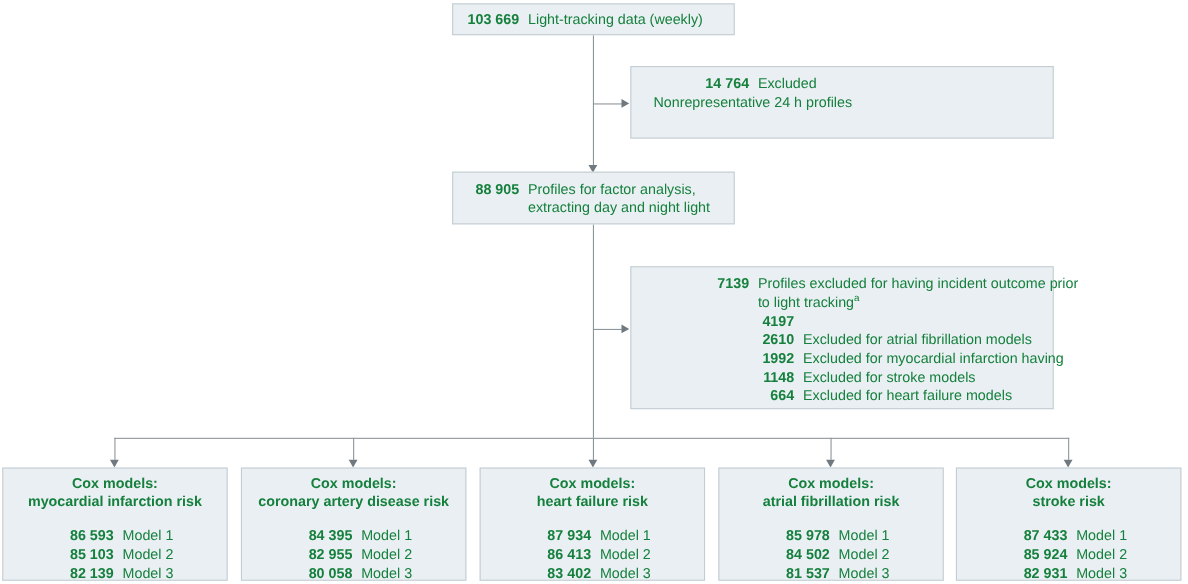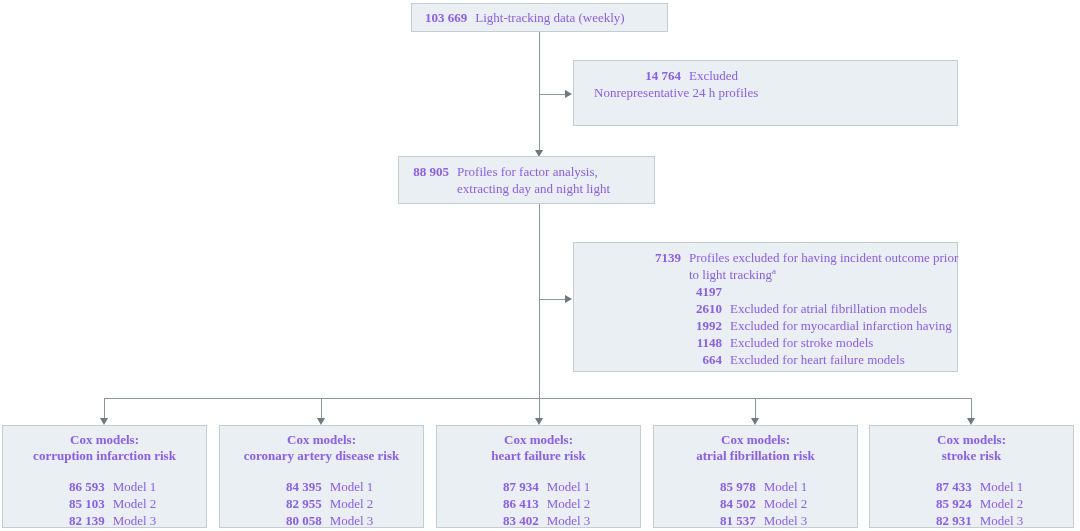--- a/index.html
+++ b/index.html
@@ -1,21 +1,21 @@
 <!DOCTYPE html>
 <html><head>
 <meta charset="utf-8">
 <style>
   html,body{margin:0;padding:0;background:#ffffff;}
   .canvas{
     position:relative;
     width:1080px;height:531px;
-    font-family:Liberation Serif, serif;
+    font-family:Liberation Sans, sans-serif;
     font-size:13px;
-    color:#8b5cf6;
+    color:#15803d;
     background:#ffffff;
     overflow:hidden;
   }
   .box{
     position:absolute;
     background:#e9eff2;
     border:1px solid #c4ced2;
     box-sizing:border-box;
   }
   .row{display:flex;align-items:flex-start;line-height:17px;}
@@ -77,21 +77,21 @@
   <div class="box pad-box" style="left:573px;top:60px;width:385px;height:66px">
     <div class="row">
       <span class="num w95">14 764</span>
       <span class="lbl">Excluded</span>
     </div>
     <div class="row">
       <span class="lbl">Nonrepresentative 24 h profiles</span>
     </div>
   </div>
 
-  <div class="box pad-box" style="left:398px;top:156px;width:257px;height:48px;padding-left:4px">
+  <div class="box pad-box" style="left:411px;top:156px;width:257px;height:48px;padding-left:14px">
     <div class="row">
       <span class="num w46">88 905</span>
       <span class="lbl">
         <div>Profiles for factor analysis,</div>
         <div>extracting day and night light</div>
       </span>
     </div>
   </div>
 
   <div class="box pad-box" style="left:573px;top:242px;width:385px;height:130px">
@@ -118,21 +118,21 @@
       <span class="lbl">Excluded for stroke models</span>
     </div>
     <div class="row">
       <span class="num w136">664</span>
       <span class="lbl">Excluded for heart failure models</span>
     </div>
   </div>
 
   <div class="box coxbox" style="left:2px;top:425px;width:205px;height:103px">
     <div class="cox-title">Cox models:</div>
-    <div class="cox-title">corruption infarction risk</div>
+    <div class="cox-title">myocardial infarction risk</div>
     <div class="models">
       <div class="row">
           <span class="num w52">86 593</span>
           <span class="lbl">Model 1</span>
         </div>
       <div class="row">
           <span class="num w52">85 103</span>
           <span class="lbl">Model 2</span>
         </div>
       <div class="row">

